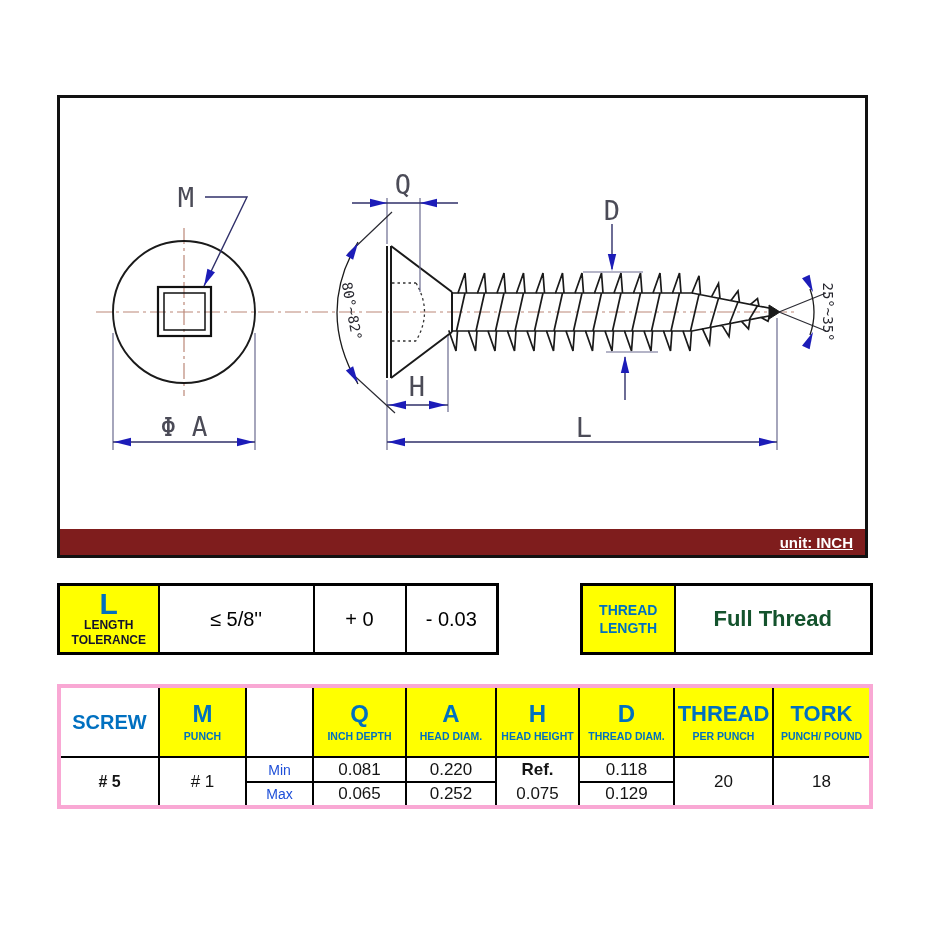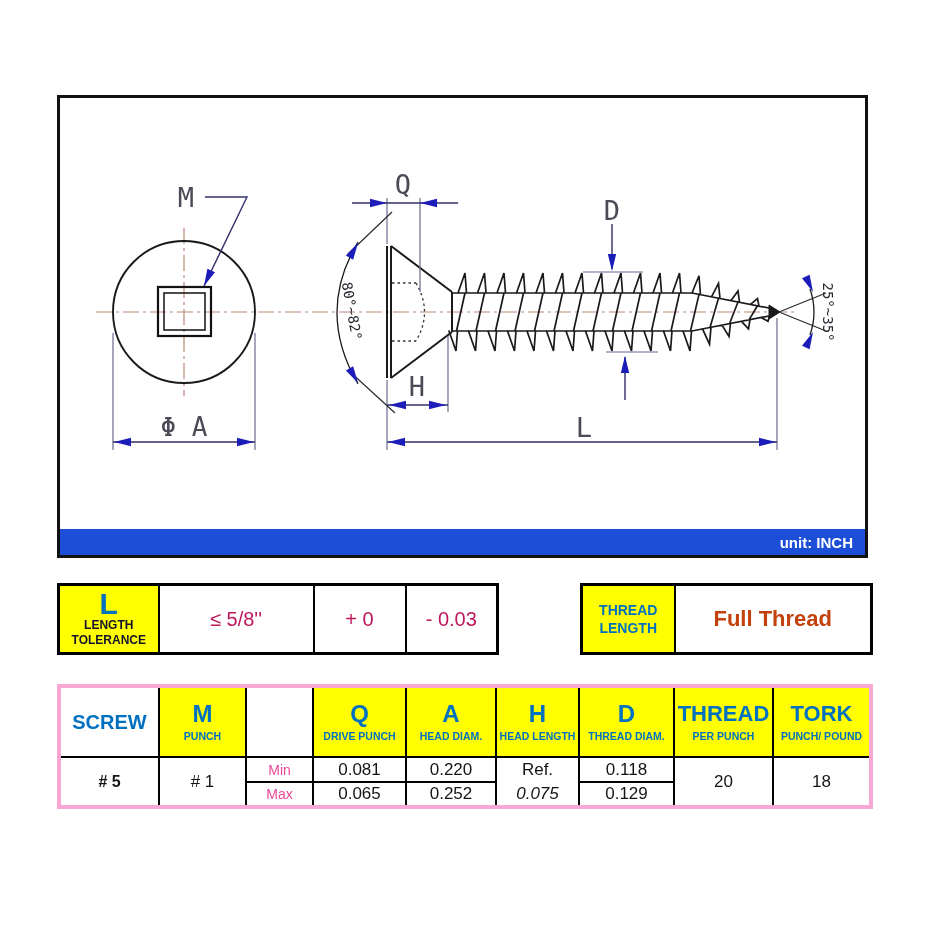--- a/index.html
+++ b/index.html
@@ -2,49 +2,49 @@
 <html><head>
 <meta charset="utf-8">
 <style>
   html,body{margin:0;padding:0;background:#fff;}
   .page{position:relative;width:925px;height:925px;background:#fff;overflow:hidden;
         font-family:"Liberation Sans",sans-serif;}
   
   .frame{position:absolute;left:57px;top:95px;width:811px;height:463px;
          border:3px solid #111;box-sizing:border-box;background:#fff;}
   .frame svg{position:absolute;left:0;top:0;}
-  .unit-bar{position:absolute;left:0;bottom:0;width:100%;height:26px;background:#1d4ed8;
+  .unit-bar{position:absolute;left:0;bottom:0;width:100%;height:26px;background:#7f1d1d;
             color:#fff;font:700 15px "Liberation Sans",sans-serif;
             display:flex;align-items:center;justify-content:flex-end;
-            padding-right:12px;box-sizing:border-box;}
+            padding-right:12px;box-sizing:border-box;text-decoration:underline;}
   
   table{border-collapse:collapse;position:absolute;table-layout:fixed;background:#fff;}
   td{border:2px solid #000;text-align:center;vertical-align:middle;padding:0;overflow:hidden;}
   .tol{left:57px;top:583px;border:3px solid #000;}
   .tol td{height:66px;}
   .thr{left:580px;top:583px;border:3px solid #000;}
   .thr td{height:66px;}
   .spec{left:57px;top:684px;border:4px solid #f9a8d4;padding-left:44px;}
   .yellow{background:#FFFF00;}
   .sym-big{font:700 30px "Liberation Sans",sans-serif;color:#0070C0;line-height:28px;}
   .sym-sub{font:700 12px "Liberation Sans",sans-serif;color:#14142e;line-height:15px;}
   .thr-title{font:700 14px "Liberation Sans",sans-serif;color:#0070C0;line-height:18px;}
-  .tol-val{font:400 20px "Liberation Sans",sans-serif;color:#be185d;}
-  .thr-val{font:700 22px "Liberation Sans",sans-serif;color:#c2410c;}
+  .tol-val{font:400 20px "Liberation Sans",sans-serif;color:#000000;}
+  .thr-val{font:700 22px "Liberation Sans",sans-serif;color:#14532d;}
   .h-row{height:71px;}
   .d-row{height:25px;}
   .hdr-title{font:700 24px "Liberation Sans",sans-serif;color:#0070C0;line-height:26px;}
   .hdr-title.small{font-size:22px;}
   .hdr-sub{font:700 10.5px "Liberation Sans",sans-serif;color:#0070C0;line-height:13px;margin-top:3px;}
   .screw-hdr{font:700 20px "Liberation Sans",sans-serif;color:#0070C0;}
   .cell-val{font:400 17px "Liberation Sans",sans-serif;color:#141414;}
   .cell-id{font:700 16px "Liberation Sans",sans-serif;color:#141414;}
-  .cell-mm{font:400 14px "Liberation Sans",sans-serif;color:#ec4899;}
-  td.no-bot{border-bottom:none;}
-  td.no-top{border-top:none;font-style:italic;}
+  .cell-mm{font:400 14px "Liberation Sans",sans-serif;color:#1d4ed8;}
+  td.no-bot{border-bottom:none;font-weight:bold;}
+  td.no-top{border-top:none;}
   
   .cad{font-family:"DejaVu Sans Mono",monospace;fill:#4b4b57;}
   .cad-sm{font-family:"DejaVu Sans Mono",monospace;fill:#26262e;}
 </style>
 </head>
 <body>
 
 <div class="page">
 
   <div class="frame">
@@ -162,29 +162,29 @@
       <td>
         <div class="screw-hdr">SCREW</div>
       </td>
       <td class="yellow">
         <div class="hdr-title">M</div>
         <div class="hdr-sub">PUNCH</div>
       </td>
       <td></td>
       <td class="yellow">
         <div class="hdr-title">Q</div>
-        <div class="hdr-sub">DRIVE PUNCH</div>
+        <div class="hdr-sub">INCH DEPTH</div>
       </td>
       <td class="yellow">
         <div class="hdr-title">A</div>
         <div class="hdr-sub">HEAD DIAM.</div>
       </td>
       <td class="yellow">
         <div class="hdr-title">H</div>
-        <div class="hdr-sub">HEAD LENGTH</div>
+        <div class="hdr-sub">HEAD HEIGHT</div>
       </td>
       <td class="yellow">
         <div class="hdr-title">D</div>
         <div class="hdr-sub">THREAD DIAM.</div>
       </td>
       <td class="yellow">
         <div class="hdr-title small">THREAD</div>
         <div class="hdr-sub">PER PUNCH</div>
       </td>
       <td class="yellow">

